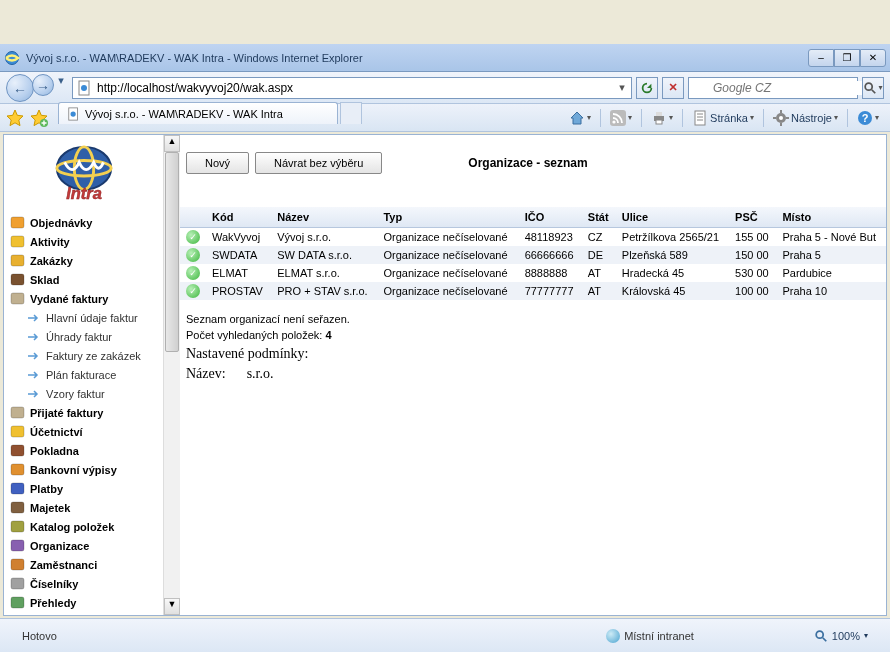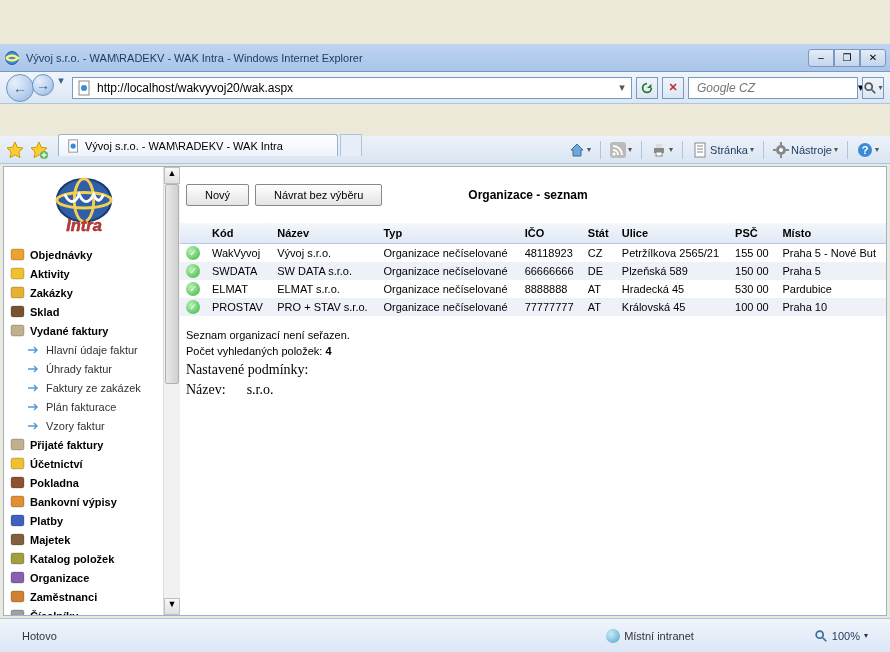--- a/index.html
+++ b/index.html
@@ -20,26 +20,26 @@
 .nav-arrow { width: 28px; height: 28px; border-radius: 14px; background: radial-gradient(circle at 30% 30%, #e8f0fb, #b8d0ee 60%, #8fb3dd); border: 1px solid #6f94c2; display: flex; align-items: center; justify-content: center; color: #3a5f8a; font-size: 14px; }
 .nav-arrow.small { width: 22px; height: 22px; margin-left: -2px; }
 .nav-dd { width: 14px; text-align: center; color: #3a5f8a; }
 .addrbar { flex: 1; height: 22px; background: #fff; border: 1px solid #7a99bf; display: flex; align-items: center; }
 .addrbar .page-icon { width: 16px; height: 16px; margin: 0 4px; }
 .addrbar input { flex: 1; border: none; font-size: 12px; font-family: inherit; outline: none; }
 .addrbar .dd { width: 18px; text-align: center; color: #555; }
 .ref-btn, .stop-btn { width: 22px; height: 22px; border: 1px solid #7a99bf; background: linear-gradient(to bottom, #f0f4fb, #dce7f5); display: flex; align-items: center; justify-content: center; }
 .stop-btn { color: #c03030; font-weight: bold; }
 .ref-btn svg { width: 14px; height: 14px; }
-.searchbox { width: 170px; height: 22px; background: #fff; border: 1px solid #7a99bf; display: flex; align-items: center; padding: 0 4px; gap: 4px; }
+.searchbox { width: 170px; height: 22px; background: #fff; border: 1px solid #7a99bf; display: flex; align-items: center; padding: 0 20px; gap: 4px; }
 .searchbox input { flex: 1; border: none; font-size: 12px; font-style: italic; color: #888; outline: none; font-family: inherit; }
 .search-go { width: 22px; height: 22px; border: 1px solid #7a99bf; background: linear-gradient(to bottom, #f0f4fb, #dce7f5); display: flex; align-items: center; justify-content: center; }
 
 
-.toolrow { height: 28px; background: linear-gradient(to bottom, #edf2fa, #d9e5f3); display: flex; align-items: center; padding: 7px 6px; border-bottom: 1px solid #b0c4de; margin-top: 32px; }
+.toolrow { height: 28px; background: linear-gradient(to bottom, #edf2fa, #d9e5f3); display: flex; align-items: center; padding: 7px 6px; border-bottom: 1px solid #b0c4de; }
 .toolrow .left-icons { display: flex; gap: 6px; margin-right: 10px; }
 .tab-strip { display: flex; align-items: flex-end; height: 100%; }
 .tab { height: 22px; background: linear-gradient(to bottom, #fff, #eef3fa); border: 1px solid #9ab3d3; border-bottom: none; border-radius: 3px 3px 0 0; display: flex; align-items: center; padding: 0 8px; gap: 4px; width: 280px; font-size: 11px; }
 .tab-new { width: 22px; height: 22px; border: 1px solid #b0c4de; border-bottom: none; margin-left: 2px; background: #e8eef7; }
 .toolrow .right-tools { margin-left: auto; display: flex; gap: 2px; align-items: center; }
 .tool-btn { height: 22px; min-width: 22px; display: flex; align-items: center; justify-content: center; padding: 0 4px; gap: 2px; border: 1px solid transparent; color: #1e395b; }
 .tool-btn .dd { font-size: 8px; color: #555; }
 .tool-btn .lbl { color: #1e395b; }
 .tool-sep { width: 1px; height: 18px; background: #b0c4de; margin: 0 2px; }
 
@@ -59,21 +59,21 @@
 .sidebar-scroller .down { position: absolute; bottom: 0; left: 0; right: 0; }
 .sidebar-scroller .thumb { position: absolute; top: 17px; left: 1px; right: 1px; height: 200px; background: linear-gradient(to right, #e8e8e8, #d0d0d0); border: 1px solid #b0b0b0; border-radius: 2px; }
 
 
 .main { flex: 1; display: flex; flex-direction: column; overflow: hidden; }
 .top-buttons { display: flex; align-items: center; gap: 6px; padding: 17px 6px; }
 .btn { height: 22px; padding: 0 18px; font-family: inherit; font-size: 11px; background: linear-gradient(to bottom, #fefefe, #e4e4e4); border: 1px solid #888; border-radius: 2px; cursor: pointer; }
 .page-title { margin-left: 80px; font-weight: bold; font-size: 12px; }
 
 .table-wrap { overflow: auto; }
-table { border-collapse: collapse; width: 100%; font-size: 11px; }
+table { border-collapse: collapse; width: 100%; font-size: 11px; margin-top: 16px; }
 thead th { background: linear-gradient(to bottom, #f4f7fc, #dfe8f4); text-align: left; font-weight: bold; padding: 4px 6px; border-bottom: 1px solid #b6c7de; white-space: nowrap; }
 thead th:first-child { width: 22px; }
 tbody td { padding: 2px 6px; white-space: nowrap; }
 tbody tr:nth-child(even) { background: #eef2f8; }
 .row-icon { width: 14px; height: 14px; border-radius: 7px; background: radial-gradient(circle at 35% 35%, #b7f0b7, #3cb53c); display: inline-flex; align-items: center; justify-content: center; color: #fff; font-size: 9px; }
 
 .info-block { padding: 12px 18px 4px 6px; font-size: 11px; line-height: 1.45; }
 .info-block .small { font-size: 14px; font-family: Liberation Serif, serif; }
 
 

